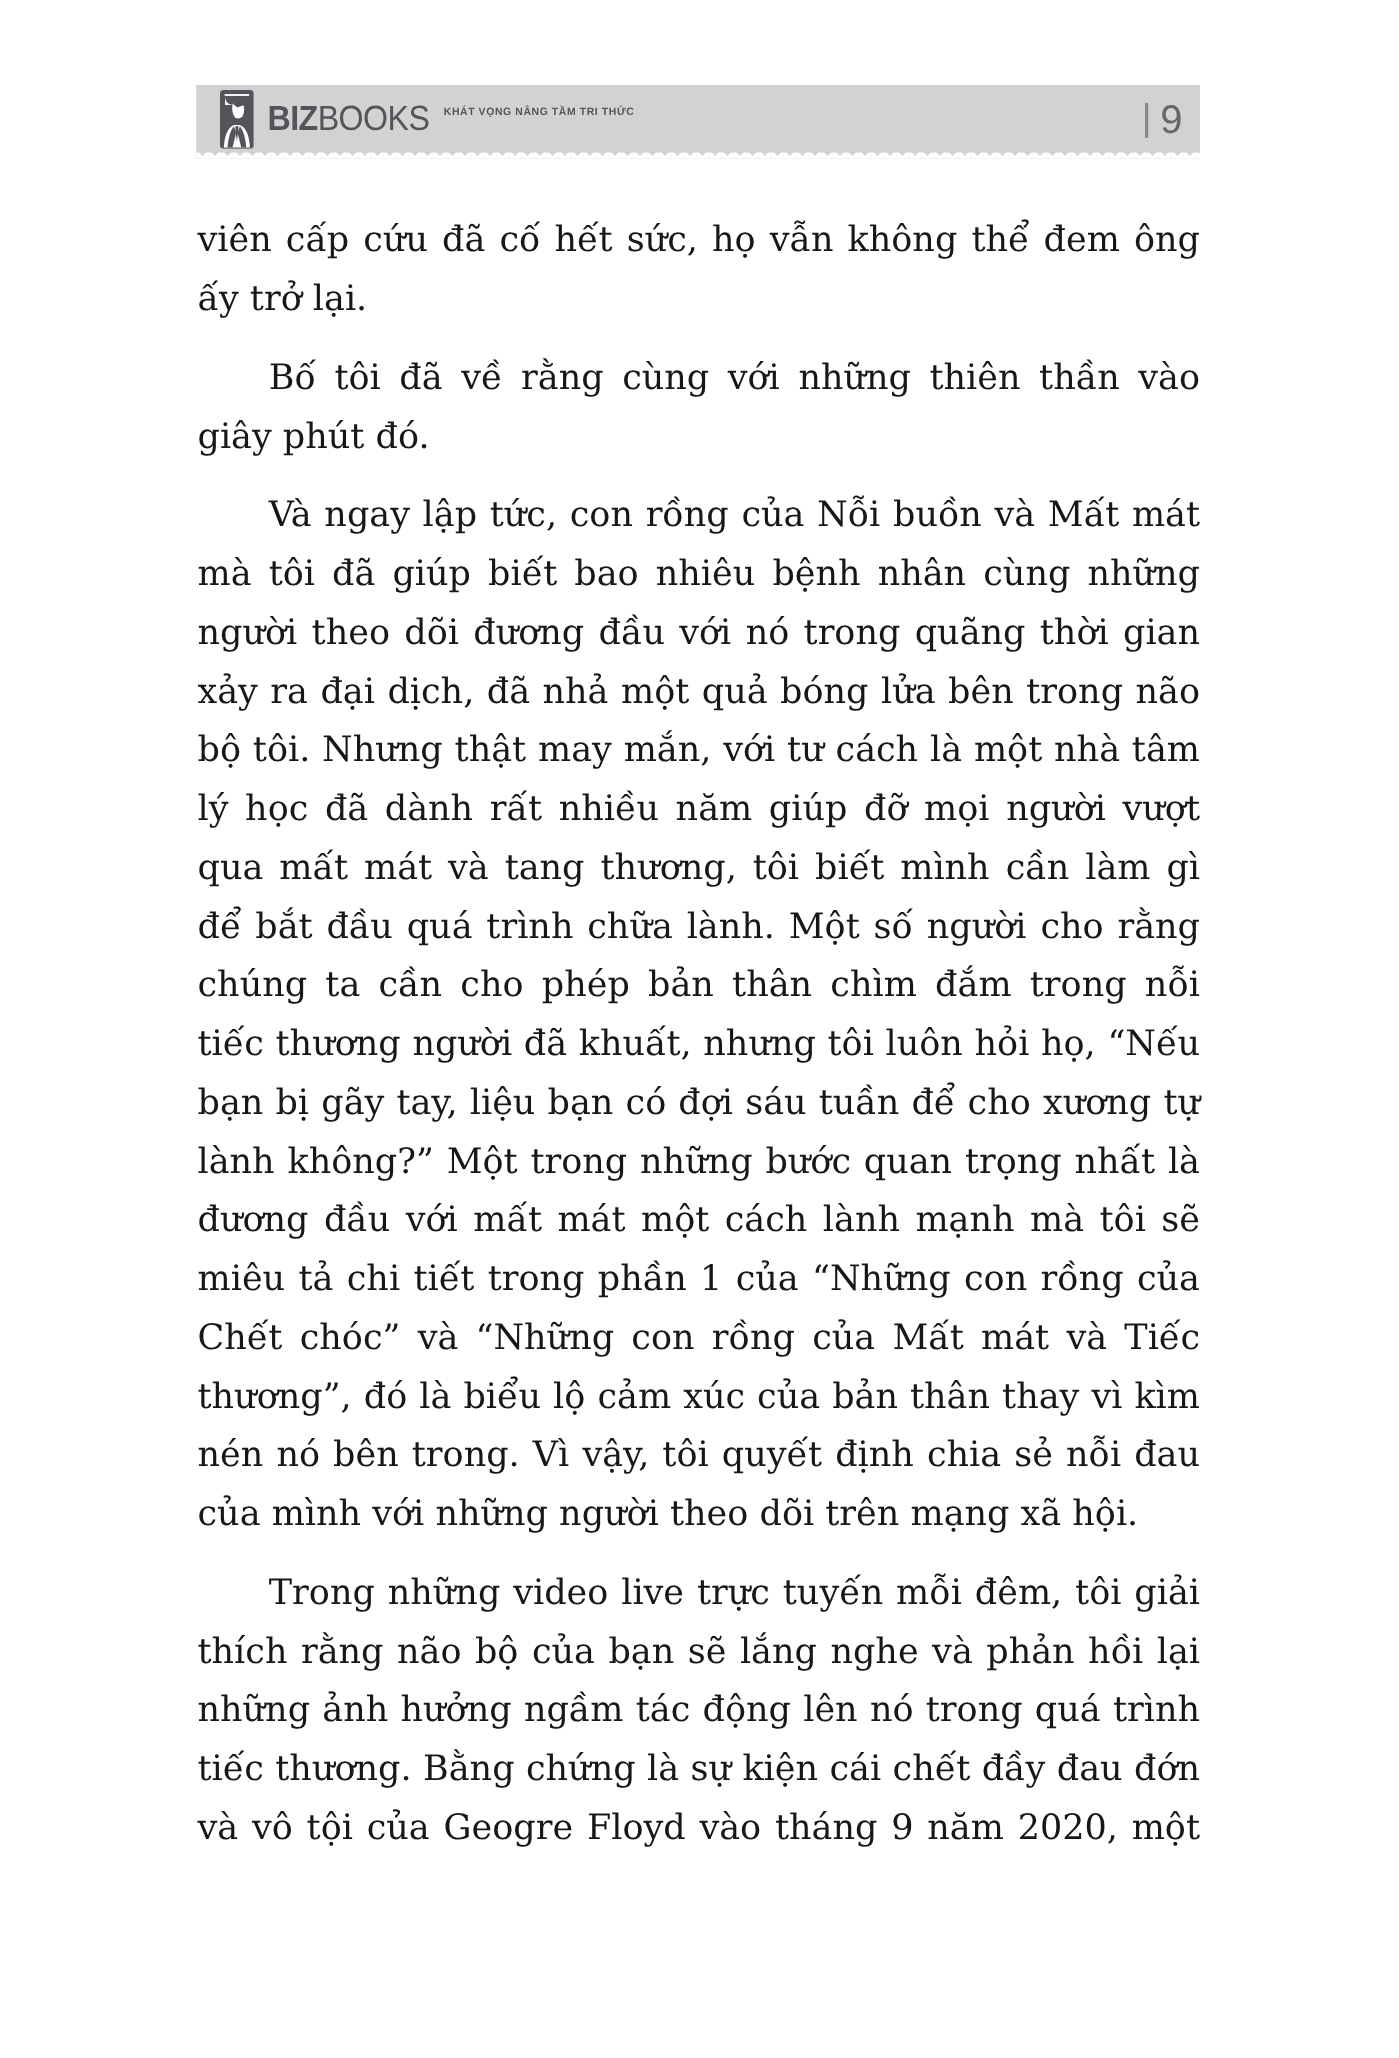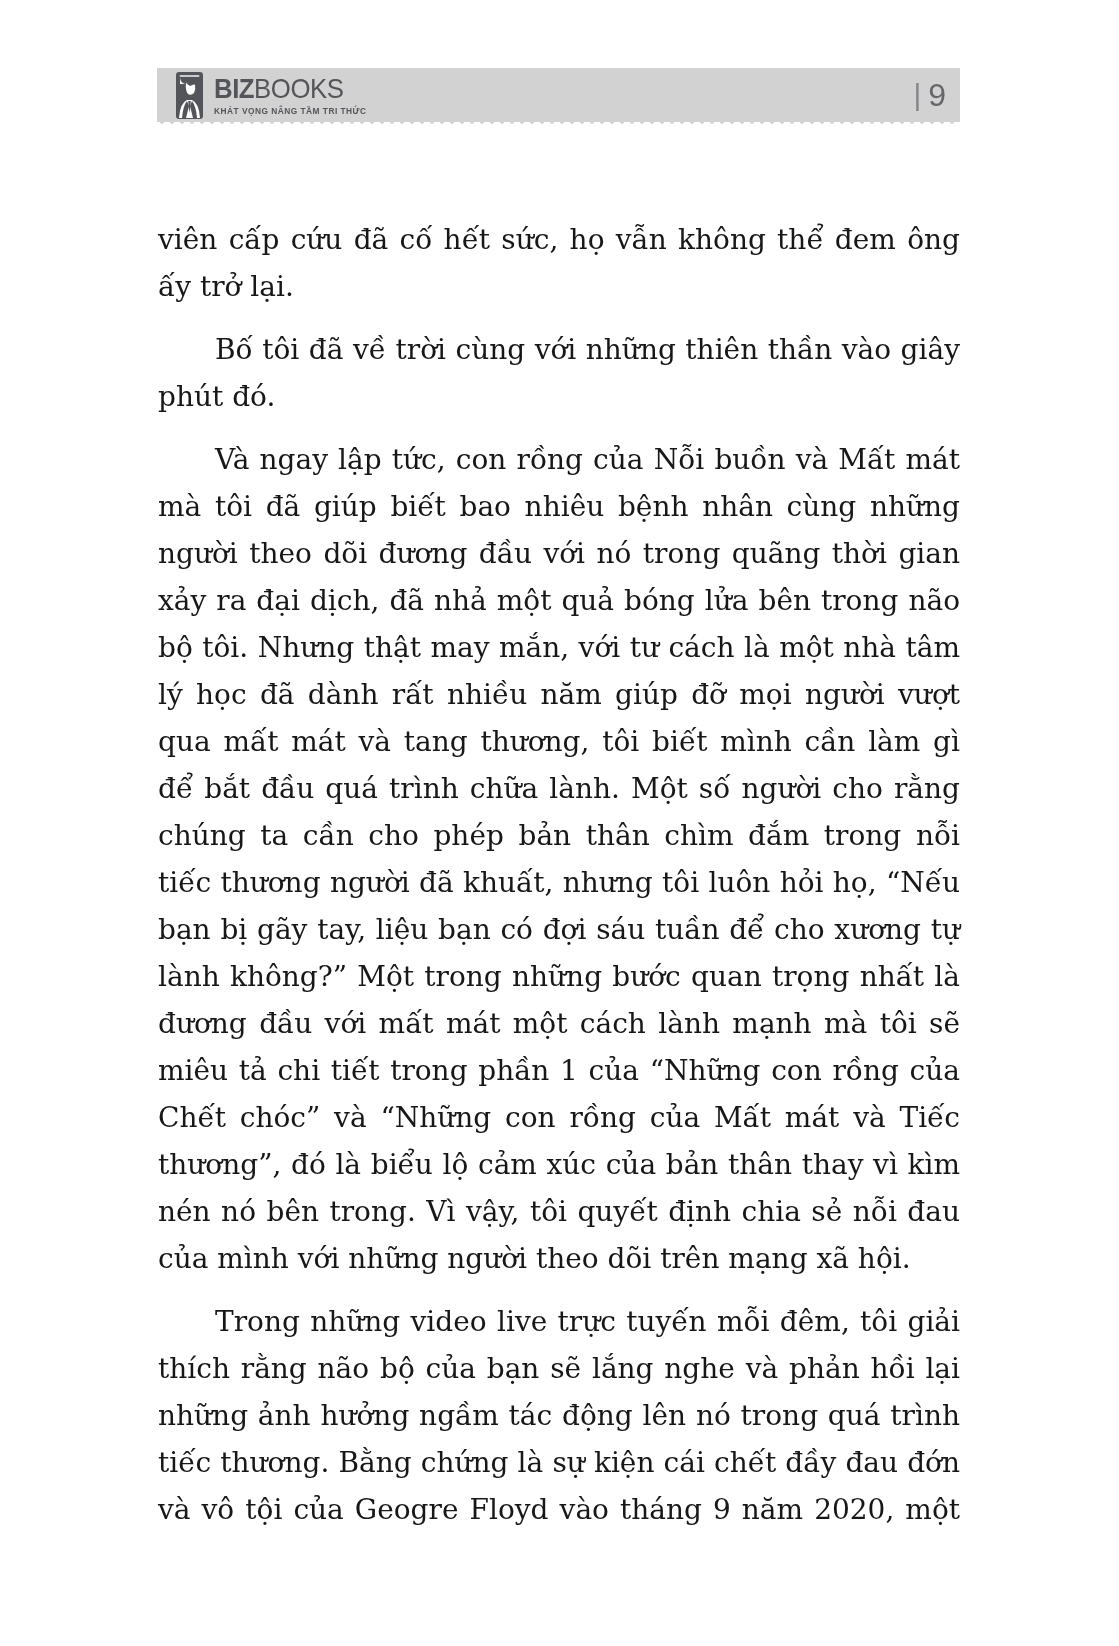--- a/index.html
+++ b/index.html
@@ -51,22 +51,23 @@
     gap: 11px;
   }
   .logo-box {
     width: 27px;
     height: 47px;
     display: block;
     flex: 0 0 auto;
   }
   .wordmark {
     display: flex;
-    flex-direction: column;
+    flex-direction: row;
     justify-content: center;
+    text-align: right;
   }
   .brand-line {
     font-family: "Liberation Sans", sans-serif;
     font-size: 28px;
     line-height: 28px;
     color: #54555a;
     letter-spacing: -0.5px;
     transform: scaleX(0.92);
     transform-origin: left center;
     white-space: nowrap;
@@ -108,21 +109,20 @@
   .page-body {
     position: absolute;
     left: 158px;
     top: 168px;
     width: 802px;
     font-family: "DejaVu Serif", "Liberation Serif", serif;
     font-size: 28px;
     line-height: 47px;
     color: #171717;
     text-align: justify;
-    margin-top: 48px;
   }
   .page-body p {
     margin: 0 0 16px 0;
   }
   .page-body p.indent {
     text-indent: 57px;
   }
   .page-body p.continues {
     text-align-last: justify;
   }
@@ -164,18 +164,18 @@
     </div>
 
     <div class="page-number">
       <span class="pn-divider">|</span>
       <span class="pn-num">9</span>
     </div>
   </header>
 
   <main class="page-body">
     <p>viên cấp cứu đã cố hết sức, họ vẫn không thể đem ông ấy trở lại.</p>
-    <p class="indent">Bố tôi đã về trời cùng với những thiên thần vào giây phút đó.</p>
+    <p class="indent">Bố tôi đã về rằng cùng với những thiên thần vào giây phút đó.</p>
     <p class="indent">Và ngay lập tức, con rồng của Nỗi buồn và Mất mát mà tôi đã giúp biết bao nhiêu bệnh nhân cùng những người theo dõi đương đầu với nó trong quãng thời gian xảy ra đại dịch, đã nhả một quả bóng lửa bên trong não bộ tôi. Nhưng thật may mắn, với tư cách là một nhà tâm lý học đã dành rất nhiều năm giúp đỡ mọi người vượt qua mất mát và tang thương, tôi biết mình cần làm gì để bắt đầu quá trình chữa lành. Một số người cho rằng chúng ta cần cho phép bản thân chìm đắm trong nỗi tiếc thương người đã khuất, nhưng tôi luôn hỏi họ, “Nếu bạn bị gãy tay, liệu bạn có đợi sáu tuần để cho xương tự lành không?” Một trong những bước quan trọng nhất là đương đầu với mất mát một cách lành mạnh mà tôi sẽ miêu tả chi tiết trong phần 1 của “Những con rồng của Chết chóc” và “Những con rồng của Mất mát và Tiếc thương”, đó là biểu lộ cảm xúc của bản thân thay vì kìm nén nó bên trong. Vì vậy, tôi quyết định chia sẻ nỗi đau của mình với những người theo dõi trên mạng xã hội.</p>
     <p class="indent continues">Trong những video live trực tuyến mỗi đêm, tôi giải thích rằng não bộ của bạn sẽ lắng nghe và phản hồi lại những ảnh hưởng ngầm tác động lên nó trong quá trình tiếc thương. Bằng chứng là sự kiện cái chết đầy đau đớn và vô tội của Geogre Floyd vào tháng 9 năm 2020, một</p>
   </main>
 
 </div>
 
 </body></html>

